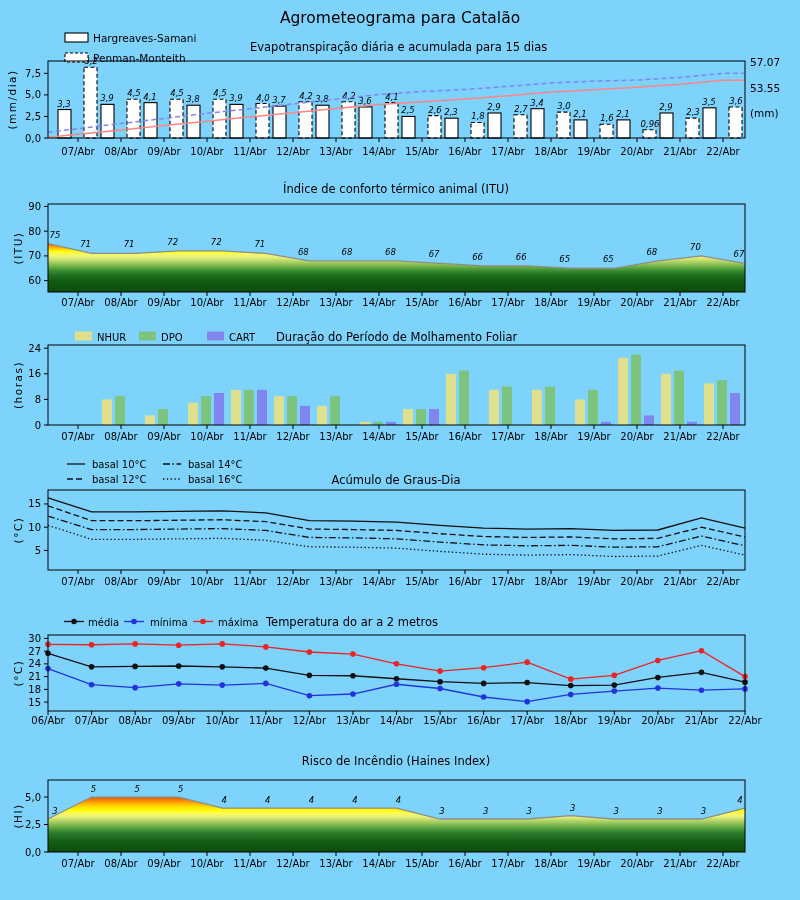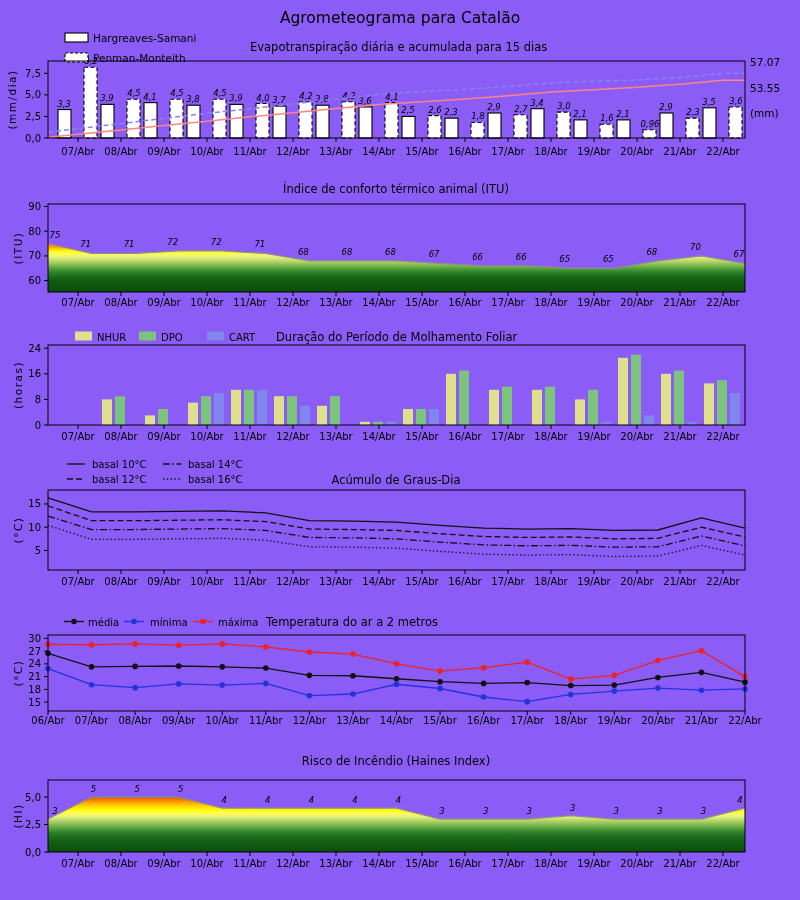--- a/index.html
+++ b/index.html
@@ -1,16 +1,16 @@
 <!DOCTYPE html>
 <html><head>
 <meta charset="utf-8">
 <style>
   html,body{margin:0;padding:0;background:#fff;}
-  .figure{position:relative;width:800px;height:900px;background:#8b5cf6;
+  .figure{position:relative;width:800px;height:900px;background:#7dd3fc;
           font-family:"DejaVu Sans", sans-serif;}
   svg text{font-family:"DejaVu Sans", sans-serif;fill:#000;}
 </style>
 </head>
 <body>
 
 <div class="figure">
   <svg id="charts" width="800" height="900" viewBox="0 0 800 900">
     <defs id="defs">
         <linearGradient id="grad-itu" gradientUnits="userSpaceOnUse" x1="0" y1="292" x2="0" y2="243.5505617977528">

